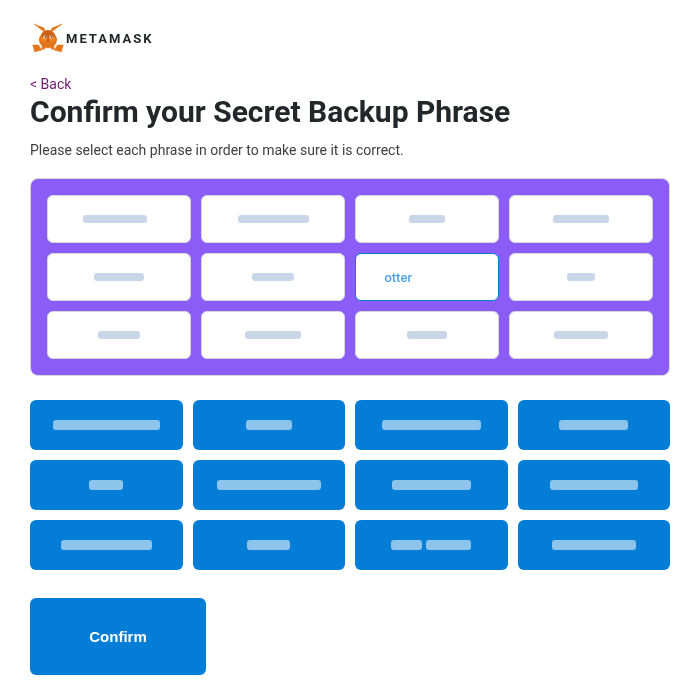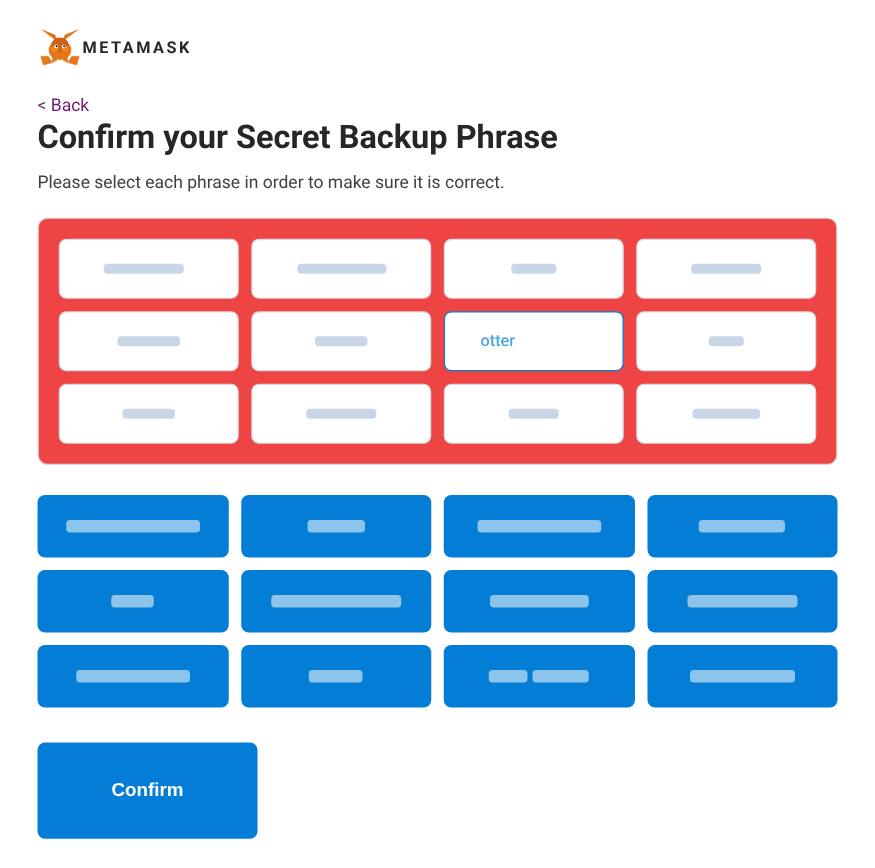--- a/index.html
+++ b/index.html
@@ -27,37 +27,37 @@
       color: #24272a;
     }
     .back-link {
       color: #701a75;
       font-size: 14px;
       cursor: pointer;
       margin-bottom: 2px;
       display: inline-block;
     }
     .page-title {
-      font-size: 26px;
+      font-size: 30px;
       font-weight: 700;
       color: #24272a;
       margin-bottom: 12px;
       line-height: 1.2;
     }
     .subtitle {
       font-size: 14px;
       color: #404040;
       margin-bottom: 20px;
     }
     .phrase-drop-area {
       border: 1px solid #d6d9dc;
       border-radius: 8px;
       padding: 16px;
       margin-bottom: 24px;
-      background: #ef4444;
+      background: #8b5cf6;
     }
     .phrase-grid {
       display: grid;
       grid-template-columns: repeat(4, 1fr);
       gap: 10px;
     }
     .phrase-slot {
       border: 1px solid #d6d9dc;
       border-radius: 6px;
       height: 48px;

